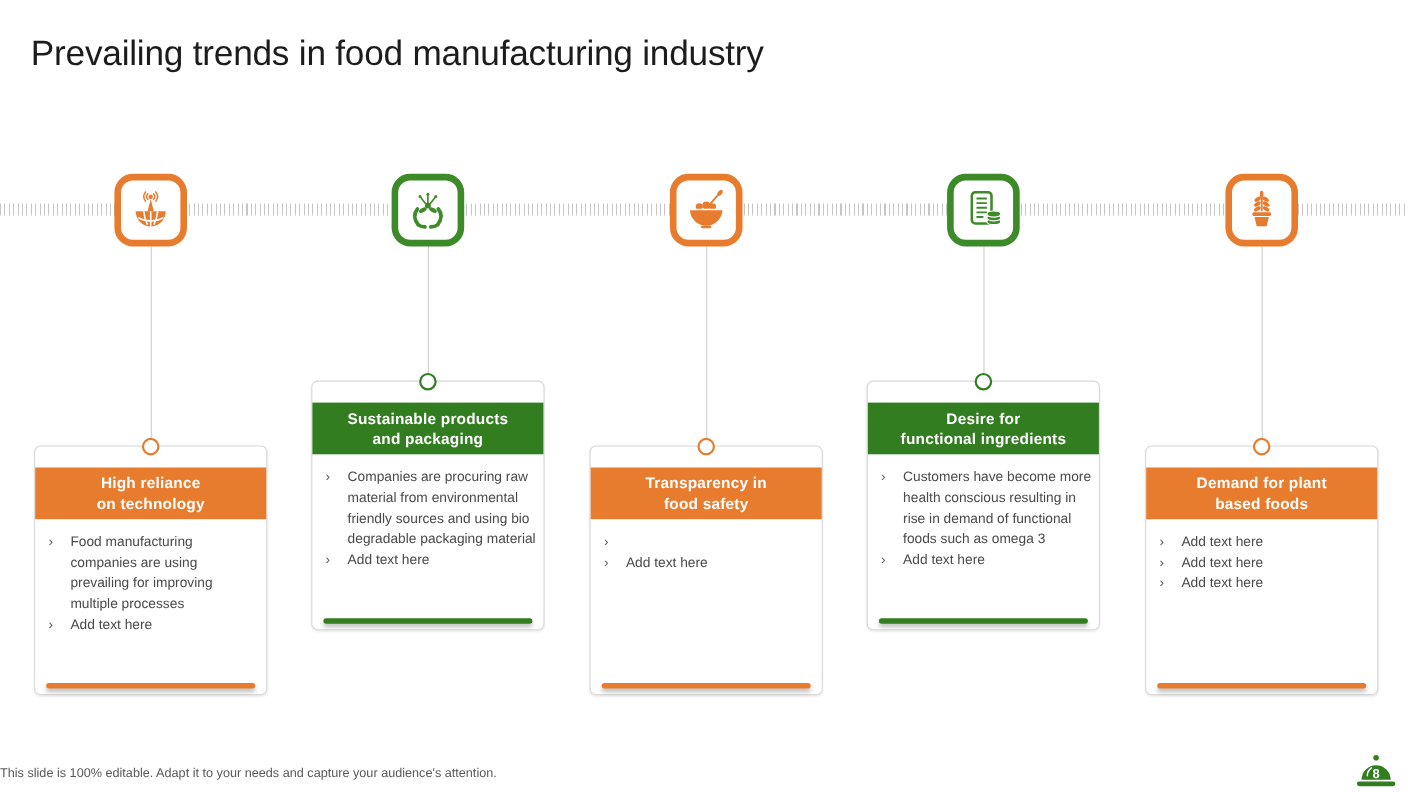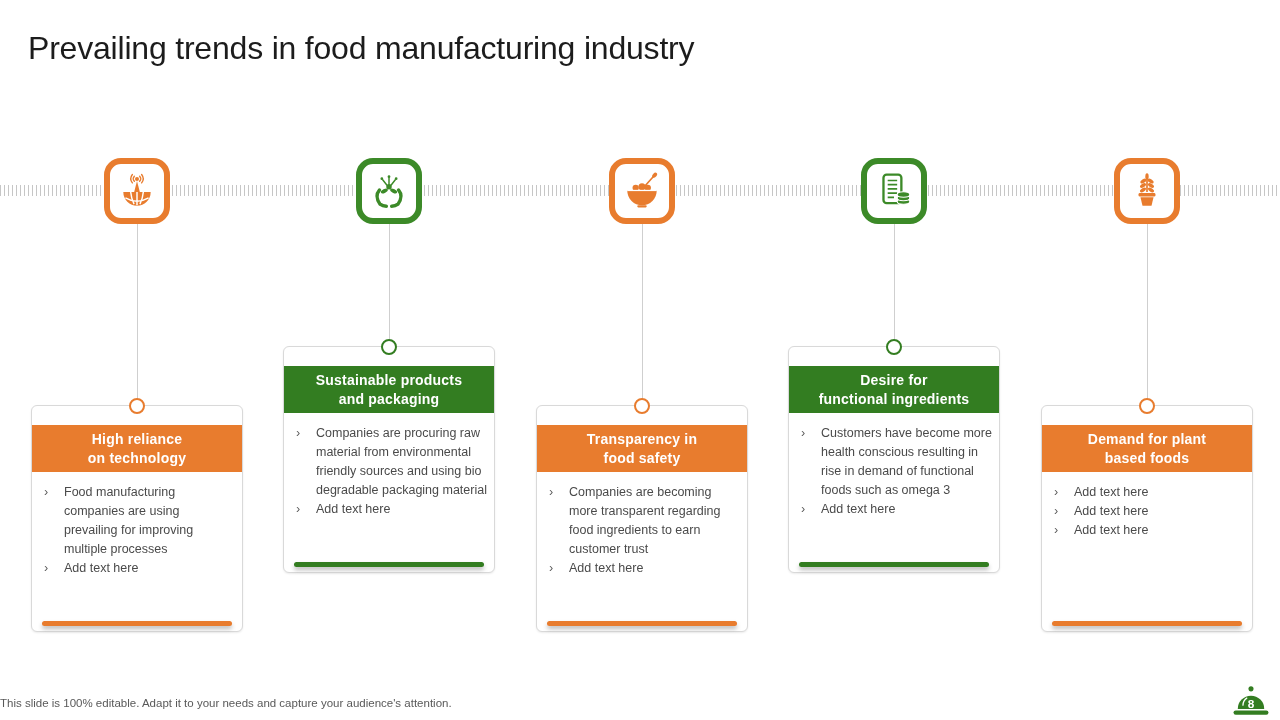--- a/index.html
+++ b/index.html
@@ -146,21 +146,20 @@
     <div class="vline"></div>
     <div class="card orange">
       <div class="dot"></div>
       <div class="card-header">
         <span>Transparency in</span>
         <span>food safety</span>
       </div>
       <ul class="bullets">
           <li>
             <span class="marker">›</span>
-            <span>Companies are becoming more transparent regarding food ingredients to earn customer trust</span>
           </li>
           <li>
             <span class="marker">›</span>
             <span>Add text here</span>
           </li>
         </ul>
       <div class="accent"></div>
     </div>
   </div>
 

